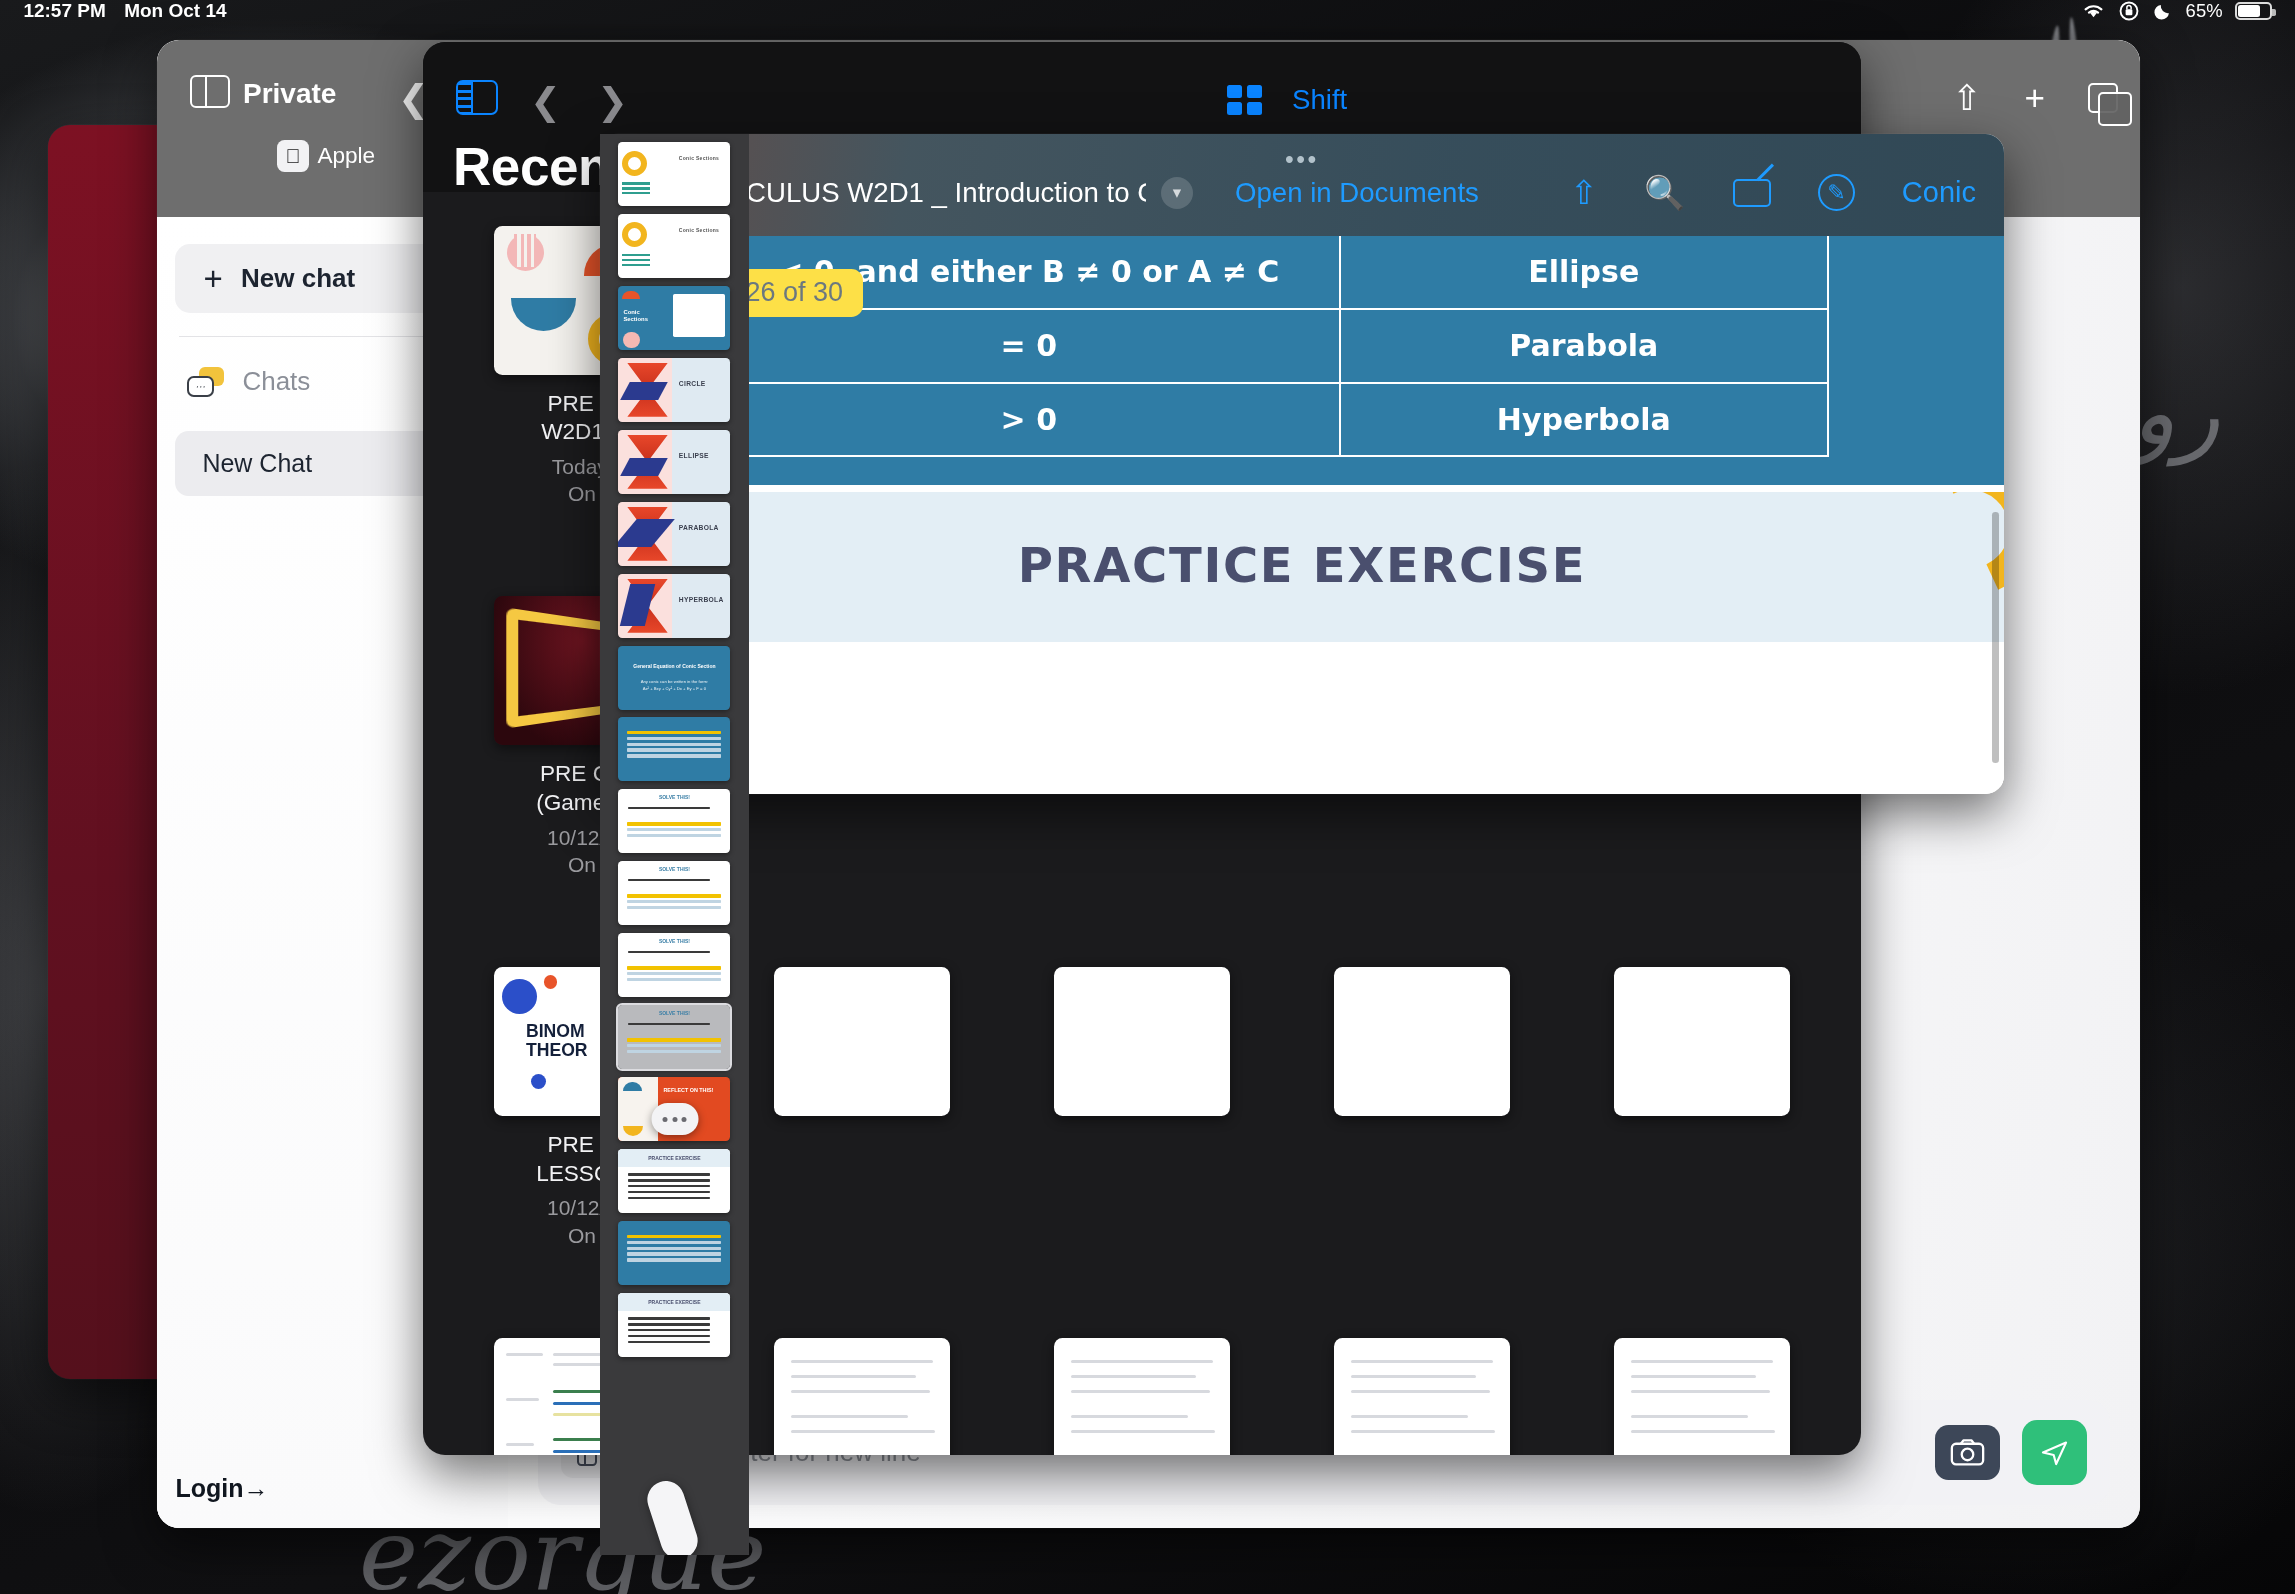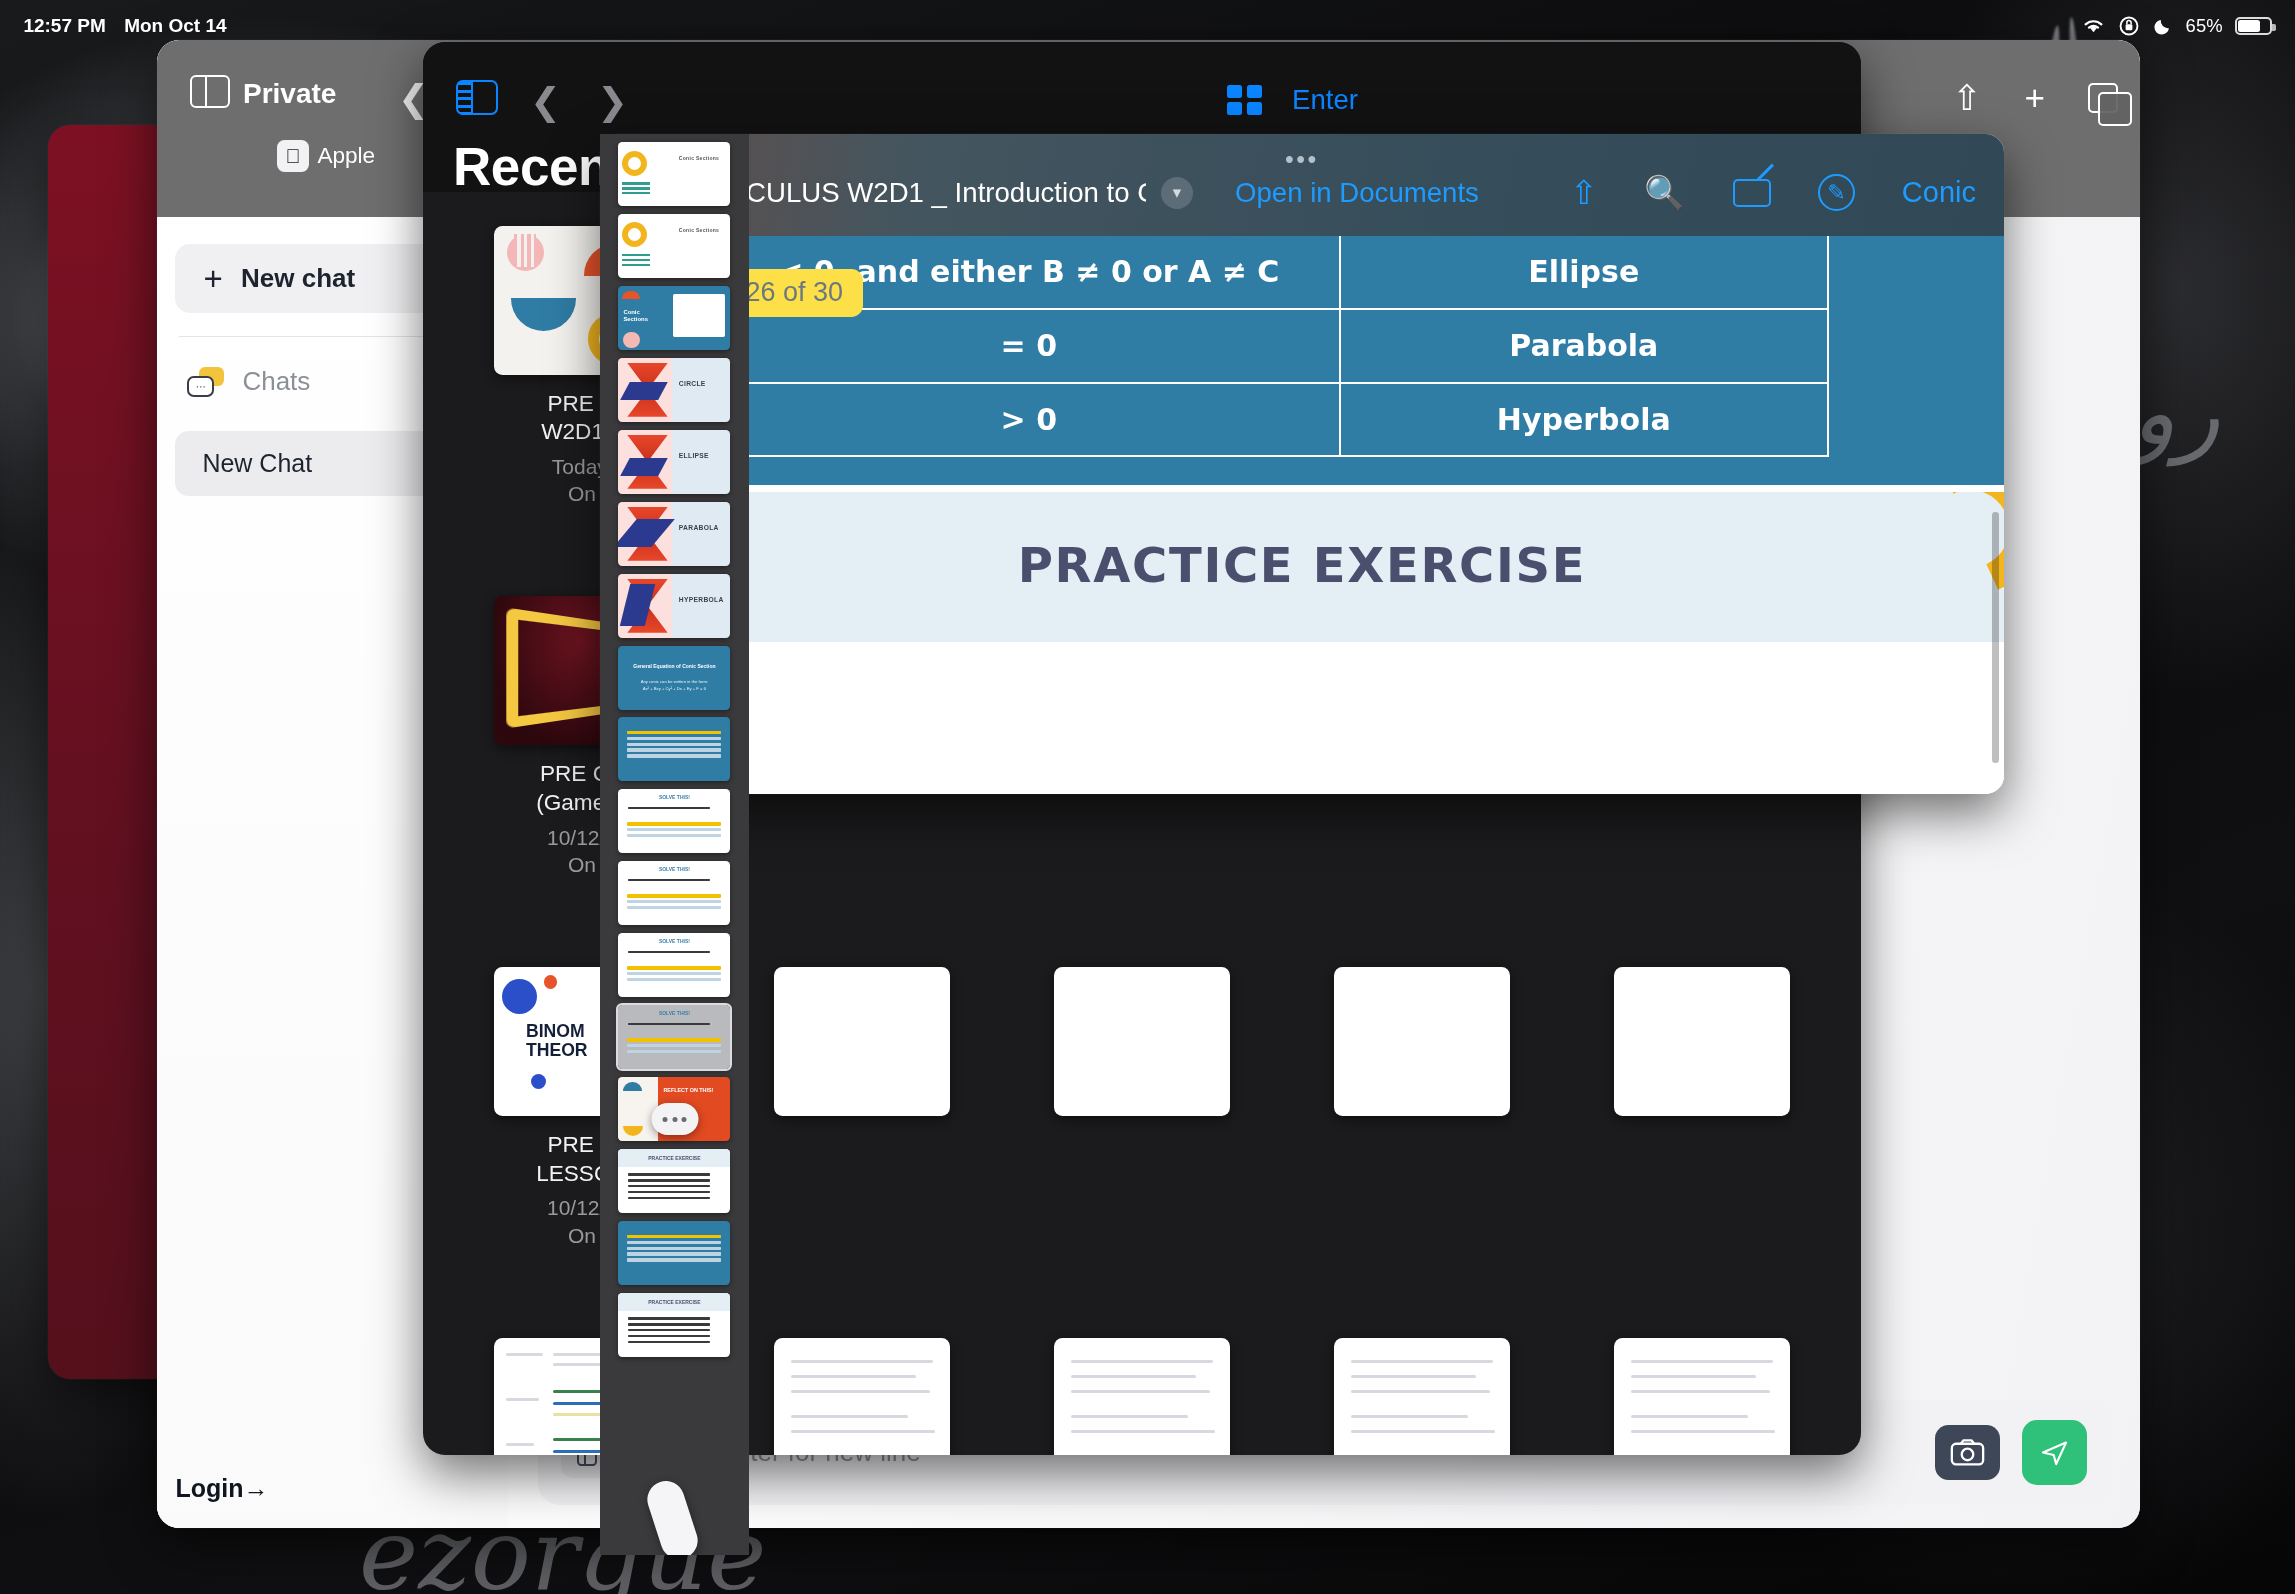--- a/index.html
+++ b/index.html
@@ -31,21 +31,21 @@
     color: rgba(205,208,214,0.42);
     font-family: "DejaVu Serif", serif;
     font-style: italic;
     white-space: nowrap;
     pointer-events: none;
   }
 
   
   #statusbar {
     position: absolute; top: 0; left: 0; width: 2295px; height: 37px;
-    display: flex; align-items: flex-end;
+    display: flex; align-items: flex-start;
     color: #ffffff; font-size: 19px; font-weight: 600;
     z-index: 90;
     padding: 0 23.4px;
   }
   #statusbar .sb-left { display: flex; align-items: center; gap: 18.4px; }
   #statusbar .sb-right { margin-left: auto; display: flex; align-items: center; gap: 11.7px; }
   .sb-batt-text { font-size: 18.4px; font-weight: 500; letter-spacing: 0.2px; }
   .sb-batt-shell {
     width: 37px; height: 18.4px; border: 2.1px solid rgba(255,255,255,0.85);
     border-radius: 5px; position: relative; display: inline-block;
@@ -659,21 +659,21 @@
     <div class="fl-sidebar-ico"></div>
     <div class="fl-nav fl-back">❮</div>
     <div class="fl-nav fl-fwd">❯</div>
     <div class="fl-title">Recents</div>
     <div class="fl-grid-ico">
         <i></i>
         <i></i>
         <i></i>
         <i></i>
       </div>
-    <div class="fl-select">Enter</div>
+    <div class="fl-select">Shift</div>
   </div>
 
   <div id="files-grid">
 
     <div class="fcell">
       <div class="fthumb tb-abstract">
         <i class="sh" style="left:13.4px;top:8.4px;width:37px;height:37px;background:#f3b7b7;"></i>
         <i class="sh" style="left:20px;top:8.4px;width:22px;height:33px;background:repeating-linear-gradient(90deg,#f3b7b7 0 3.3px,#f4f2ee 3.3px 6.7px);border-radius:0;"></i>
         <i class="sh" style="left:90px;top:18.4px;width:62px;height:32px;border-radius:62px 62px 0 0;background:#e8542a;"></i>
         <i class="sh" style="left:16.7px;top:72px;width:65px;height:33px;border-radius:0 0 65px 65px;background:#2f7ca5;"></i>

